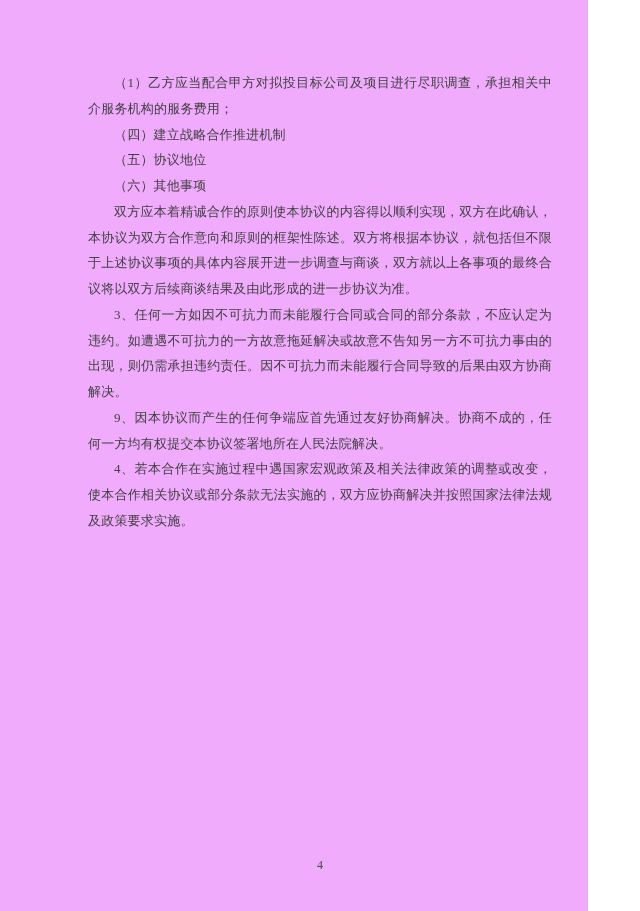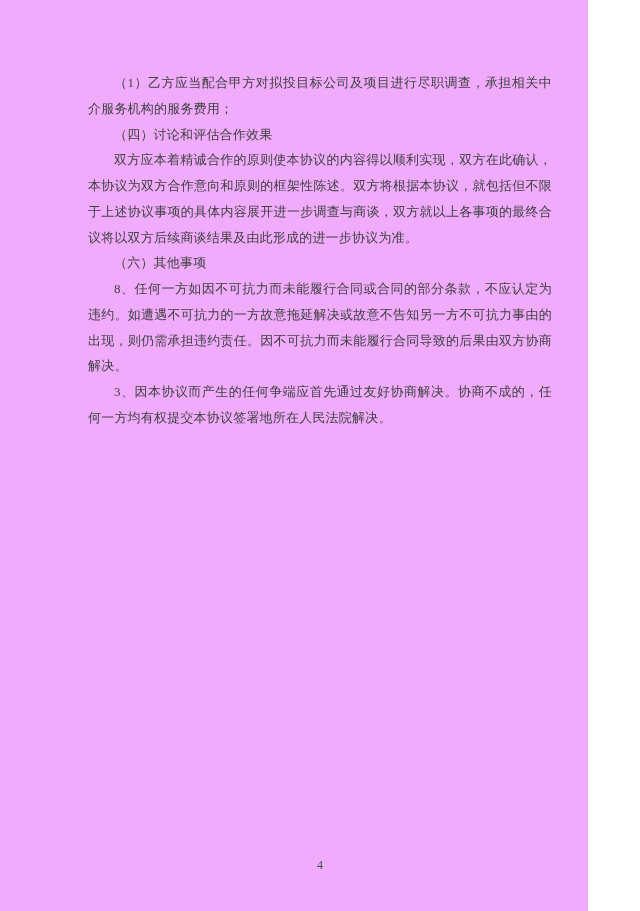--- a/index.html
+++ b/index.html
@@ -41,20 +41,22 @@
     font-size: 12px;
     color: #4a4a4a;
   }
 </style>
 </head>
 <body>
 
 <div class="page">
   <div class="content">
     <p>（1）乙方应当配合甲方对拟投目标公司及项目进行尽职调查，承担相关中介服务机构的服务费用；</p>
-    <p>（四）讨论和评估合作效果</p>
+    <p>（四）建立战略合作推进机制</p>
+    <p>（五）协议地位</p>
+    <p>（六）其他事项</p>
     <p>双方应本着精诚合作的原则使本协议的内容得以顺利实现，双方在此确认，本协议为双方合作意向和原则的框架性陈述。双方将根据本协议，就包括但不限于上述协议事项的具体内容展开进一步调查与商谈，双方就以上各事项的最终合议将以双方后续商谈结果及由此形成的进一步协议为准。</p>
-    <p>（六）其他事项</p>
-    <p>8、任何一方如因不可抗力而未能履行合同或合同的部分条款，不应认定为违约。如遭遇不可抗力的一方故意拖延解决或故意不告知另一方不可抗力事由的出现，则仍需承担违约责任。因不可抗力而未能履行合同导致的后果由双方协商解决。</p>
-    <p>3、因本协议而产生的任何争端应首先通过友好协商解决。协商不成的，任何一方均有权提交本协议签署地所在人民法院解决。</p>
+    <p>3、任何一方如因不可抗力而未能履行合同或合同的部分条款，不应认定为违约。如遭遇不可抗力的一方故意拖延解决或故意不告知另一方不可抗力事由的出现，则仍需承担违约责任。因不可抗力而未能履行合同导致的后果由双方协商解决。</p>
+    <p>9、因本协议而产生的任何争端应首先通过友好协商解决。协商不成的，任何一方均有权提交本协议签署地所在人民法院解决。</p>
+    <p>4、若本合作在实施过程中遇国家宏观政策及相关法律政策的调整或改变，使本合作相关协议或部分条款无法实施的，双方应协商解决并按照国家法律法规及政策要求实施。</p>
   </div>
   <div class="page-number">4</div>
 </div>
 
 </body></html>

